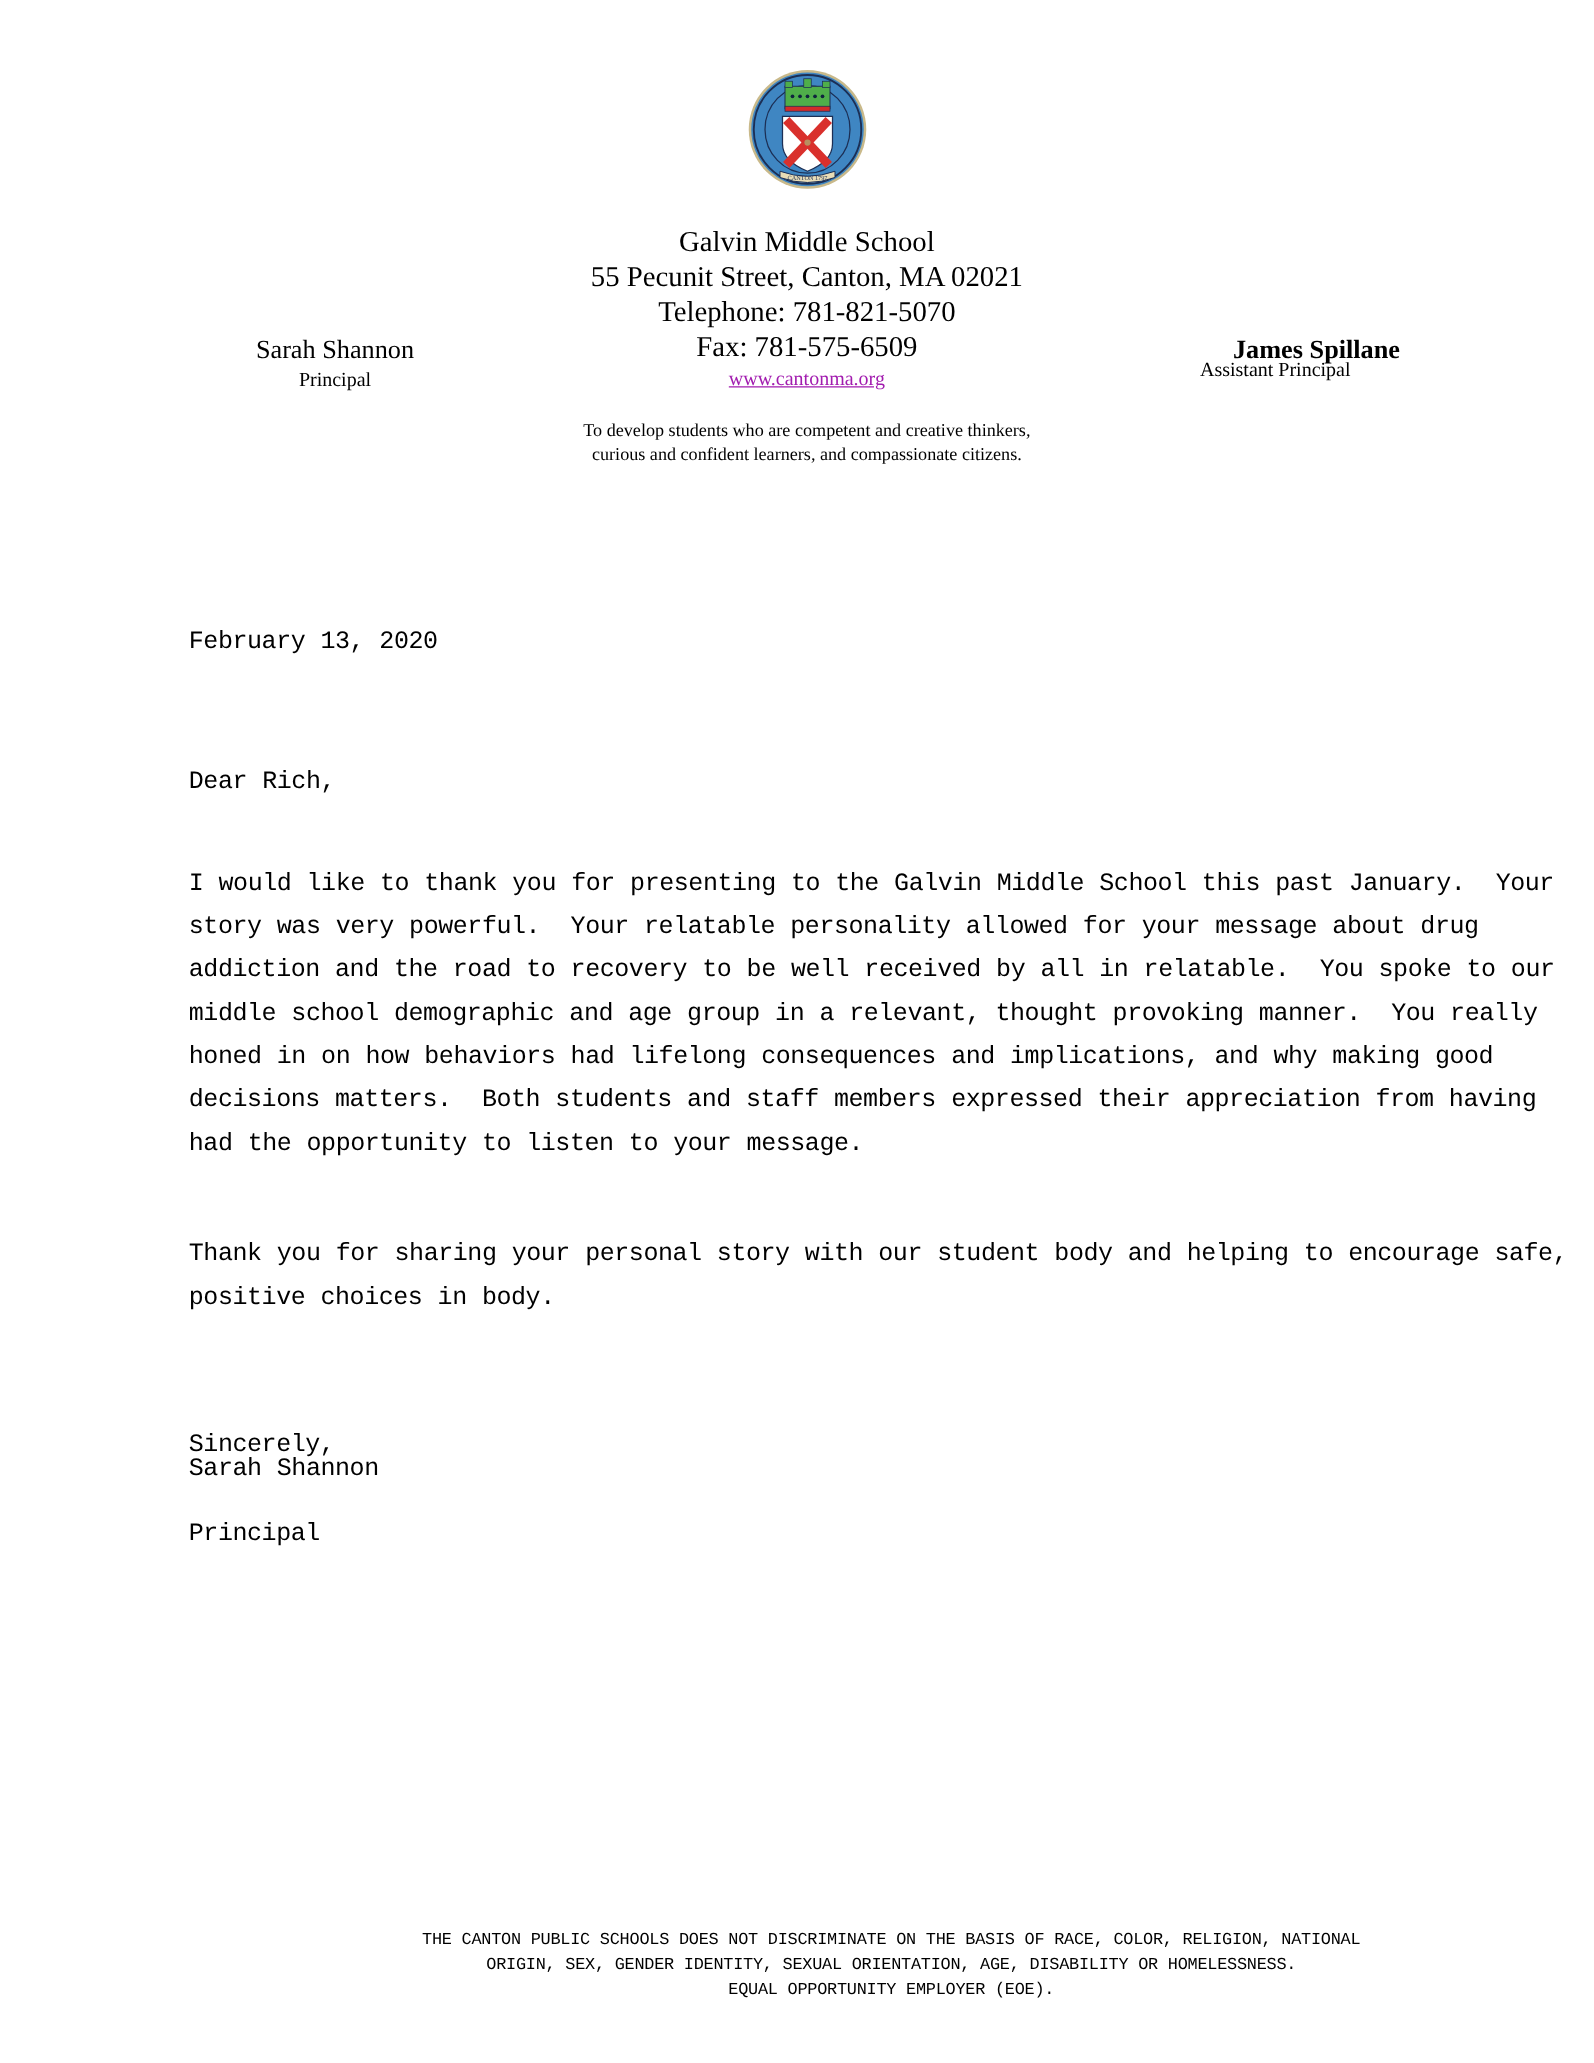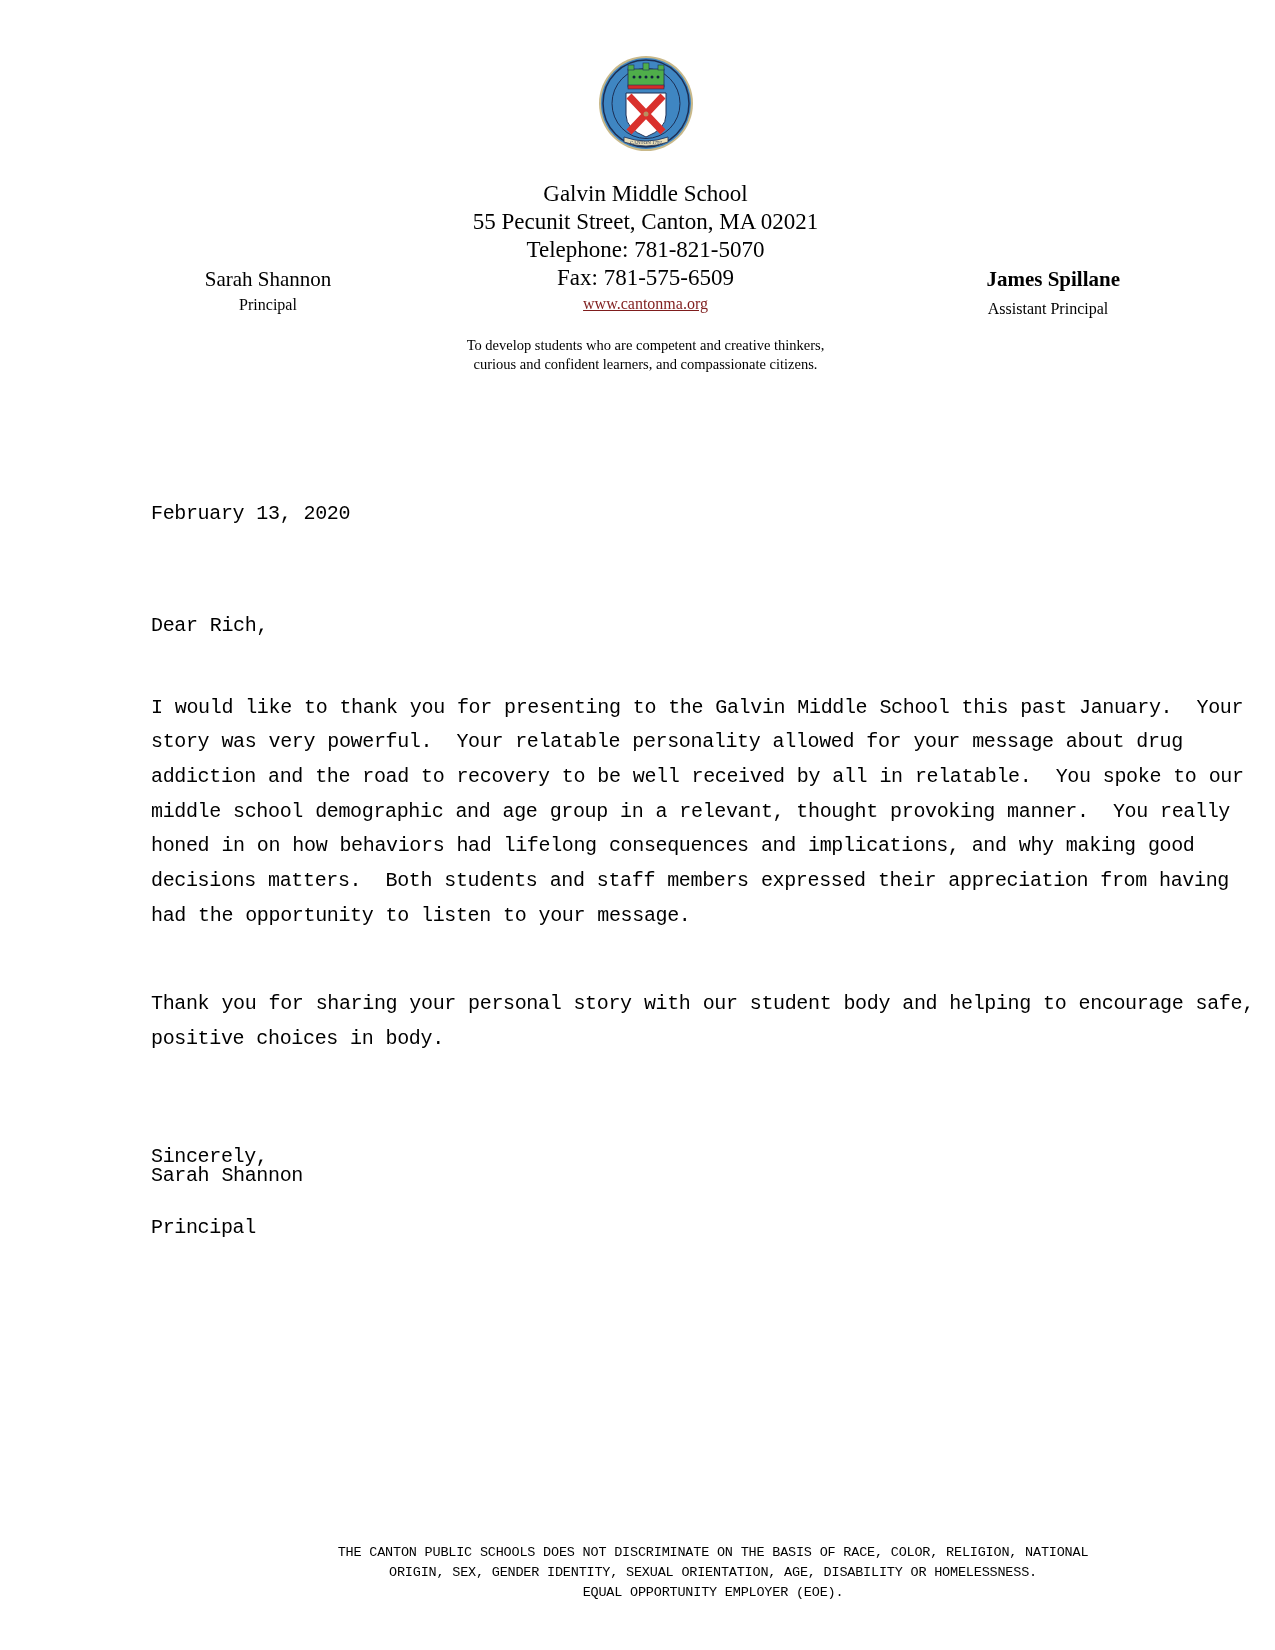--- a/index.html
+++ b/index.html
@@ -12,28 +12,28 @@
   #logo { position: absolute; left: 598px; top: 55px; width: 96px; height: 97px; }
 
   
   .center-block { position: absolute; left: 0; width: 1291px; text-align: center; }
   .hdr-line { font-size: 23px; line-height: 28px; }
   #hdr-school { top: 180px; }
   #hdr-address { top: 208px; }
   #hdr-phone { top: 236px; }
   #hdr-fax { top: 264px; }
   #hdr-url { top: 294px; font-size: 16px; line-height: 20px; }
-  #hdr-url a { color: #7f1d1d; text-decoration: underline; }
+  #hdr-url a { color: #a21caf; text-decoration: underline; }
 
   .staff-name { font-size: 21px; line-height: 26px; }
   .staff-title { font-size: 16px; line-height: 20px; }
   #left-name { left: 198px; top: 266px; width: 140px; text-align: center; }
   #left-title { left: 198px; top: 295px; width: 140px; text-align: center; }
   #right-name { left: 960px; top: 266px; width: 160px; text-align: right; font-weight: bold; }
-  #right-title { left: 960px; top: 299px; width: 176px; text-align: center; }
+  #right-title { left: 960px; top: 287px; width: 176px; }
 
   .motto { font-size: 14.5px; line-height: 19px; }
   #motto-1 { top: 336px; }
   #motto-2 { top: 355px; }
 
   
   .body-text { font-size: 20px; line-height: 24px; letter-spacing: -0.35px; word-spacing: 0.5px; }
   #date { left: 151px; top: 502px; }
   #salutation { left: 151px; top: 614px; }
   .para-line { position: absolute; left: 151px; white-space: pre; }

